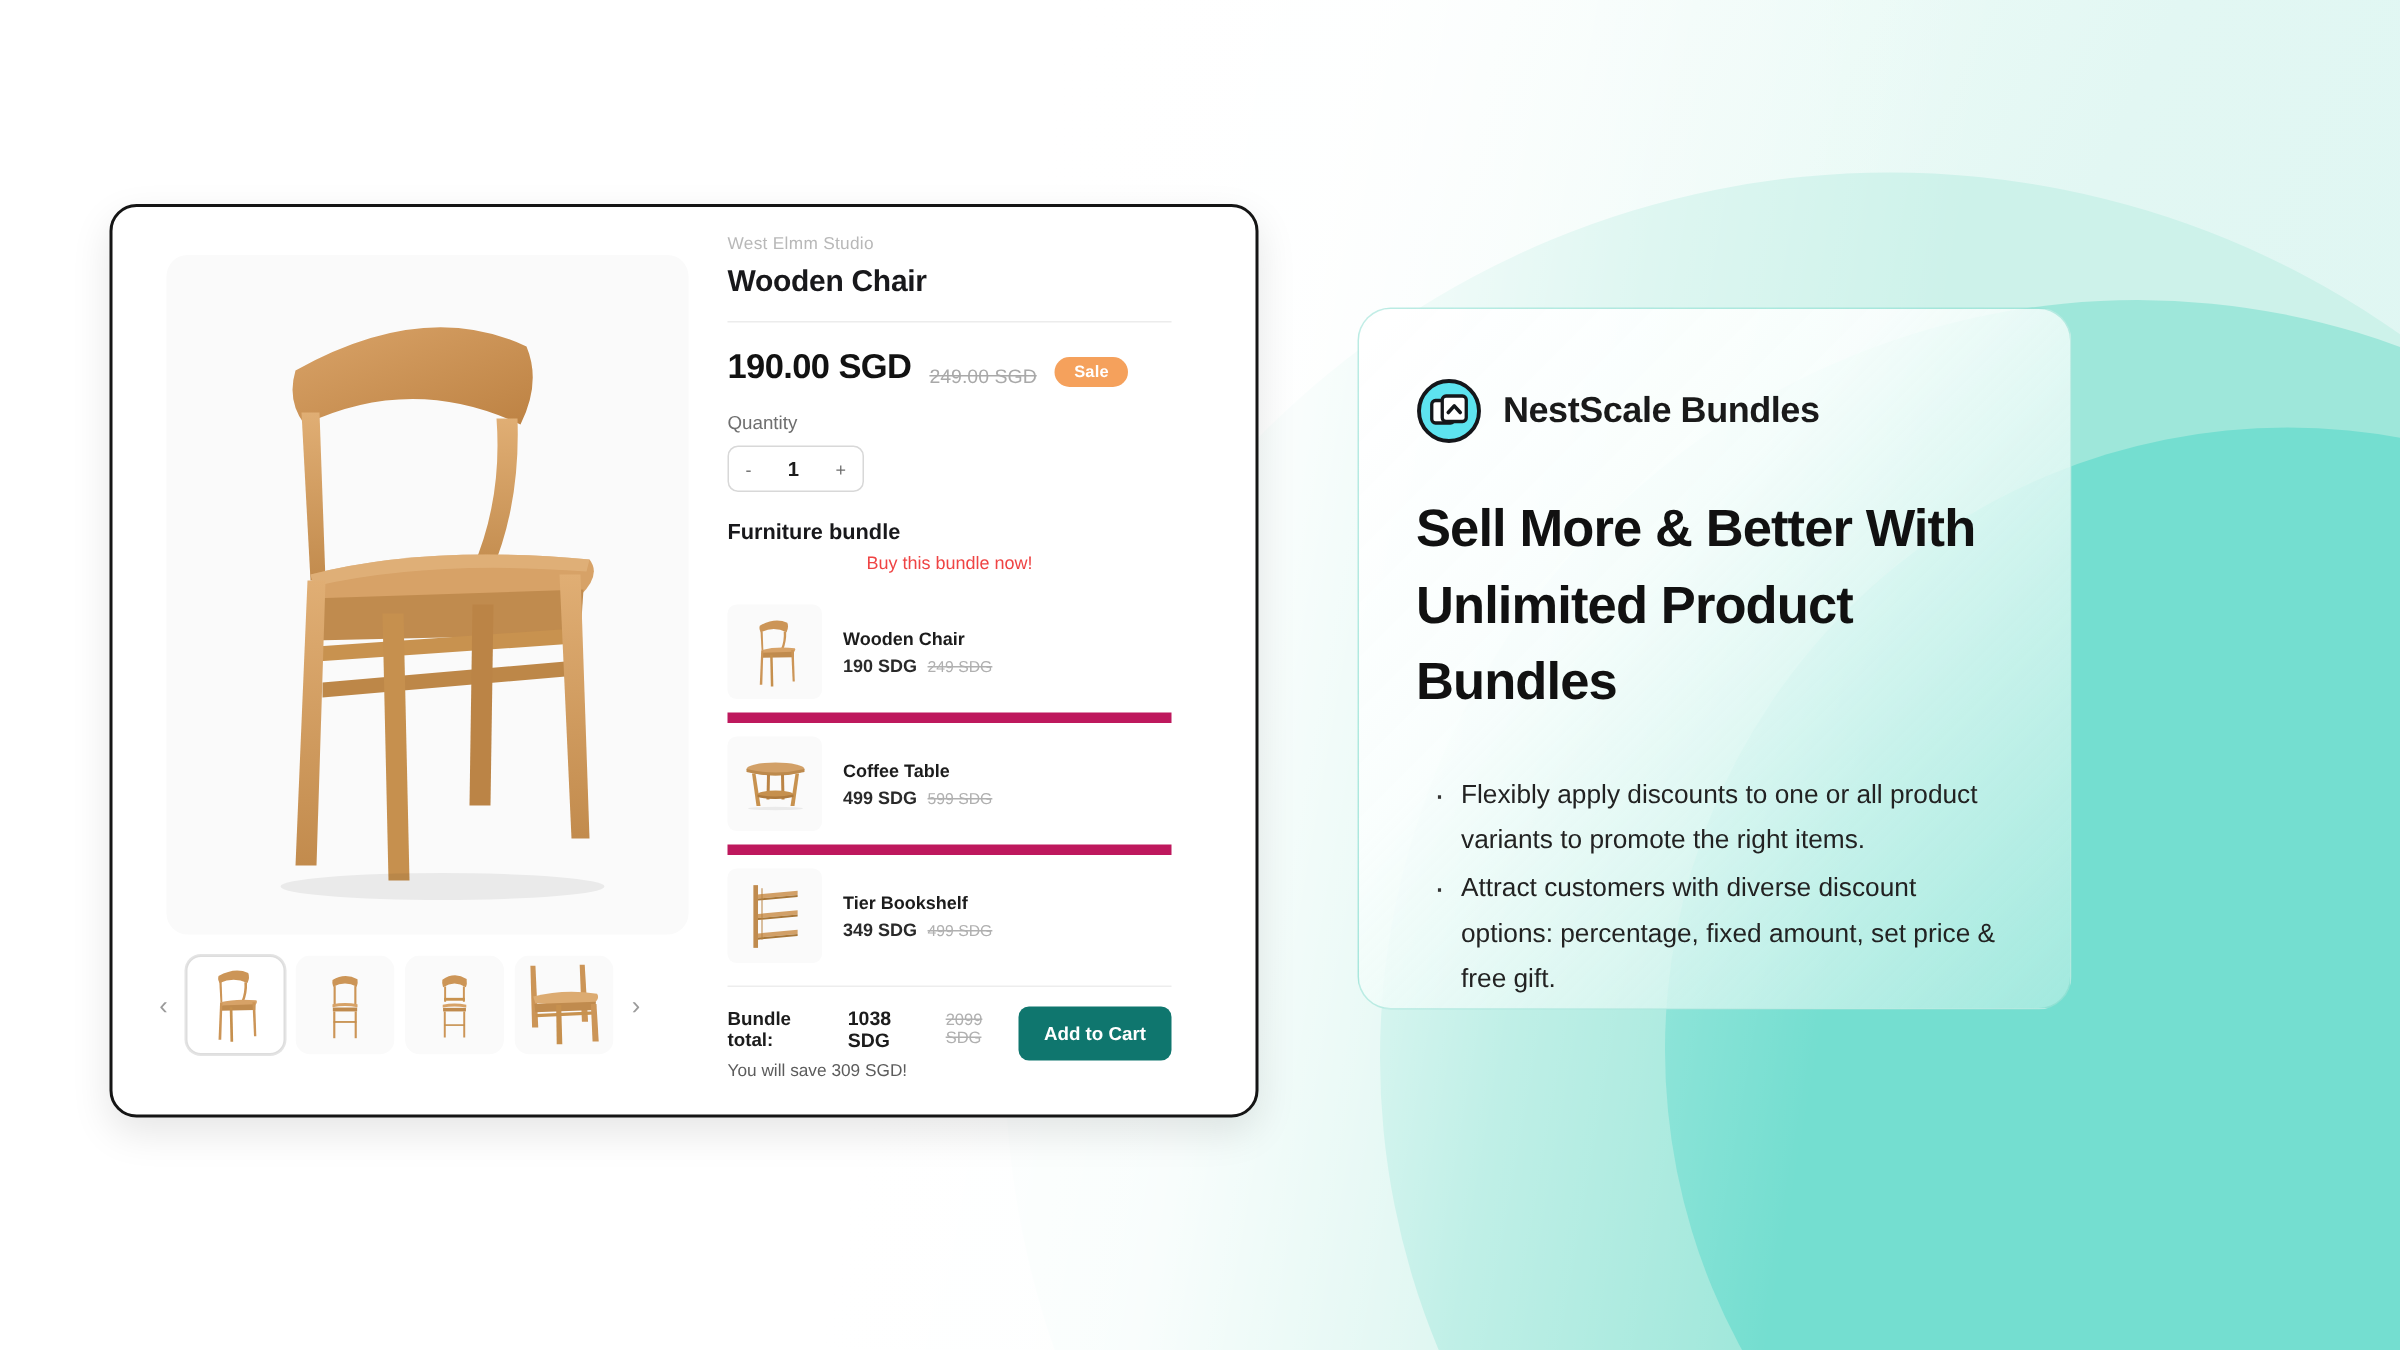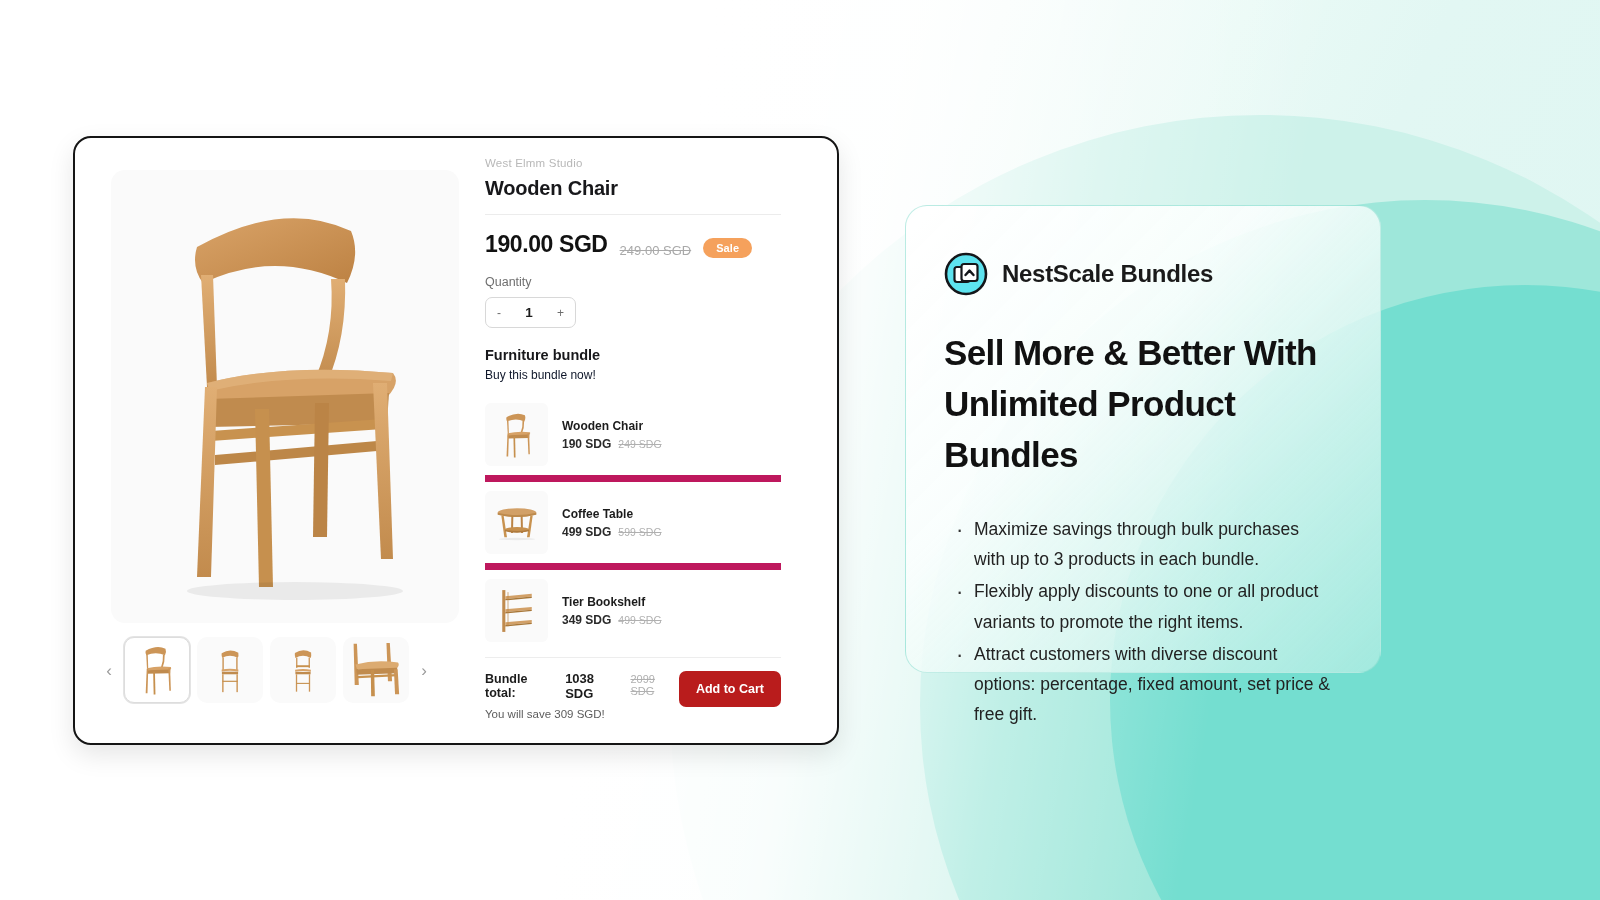--- a/index.html
+++ b/index.html
@@ -148,21 +148,21 @@
     margin-top: 8px;
     width: 91px; height: 31px;
     border: 1px solid #d8d8d8; border-radius: 7px;
     display: flex; align-items: center; justify-content: space-between;
     padding: 0 11px;
   }
   .qty-btn { font-size: 12px; color: #6d6d6d; cursor: pointer; user-select: none; }
   .qty-val { font-size: 13.5px; font-weight: 700; color: #1c1c1c; }
 
   .bundle-title { font-size: 14.5px; font-weight: 700; color: #18181b; margin-top: 19px; }
-  .bundle-cta  { font-size: 12px; color: #0f172a; margin-top: 5px; font-weight: 500; }
+  .bundle-cta  { font-size: 12px; color: #ef4444; margin-top: 5px; font-weight: 500; text-align: center; }
 
   .bundle-list { margin-top: 12px; }
   .bundle-item {
     display: flex; align-items: center; gap: 14px;
     padding: 9px 0;
     border-top: 7px solid #be185d;
   }
   .bundle-item:first-child { border-top: none; }
   .bi-thumb {
     width: 63px; height: 63px; flex: none;
@@ -179,21 +179,21 @@
     border-top: 1px solid #ededed;
     margin-top: 6px; padding-top: 13px;
     display: flex; align-items: flex-start; justify-content: flex-end;
   }
   .tot-line { display: flex; align-items: baseline; gap: 8px; }
   .tot-label { font-size: 12.5px; font-weight: 700; color: #1c1c1c; }
   .tot-new   { font-size: 13px; font-weight: 700; color: #1c1c1c; }
   .tot-old   { font-size: 11px; color: #b0b0b0; text-decoration: line-through; }
   .save-line { font-size: 11.5px; color: #5c5c5c; margin-top: 7px; }
   .atc-btn {
-    background: #b91c1c; color: #fff;
+    background: #0f766e; color: #fff;
     font-size: 12.5px; font-weight: 700;
     padding: 11px 17px; border-radius: 7px;
     border: none; cursor: pointer; white-space: nowrap;
     font-family: "Liberation Sans", sans-serif;
   }
 
   
   .promo-card {
     position: absolute;
     left: 905px; top: 205px;
@@ -460,19 +460,18 @@
         <rect x="10.5" y="15" width="15" height="15" rx="2.5" fill="#ffffff" stroke="#14161a" stroke-width="2.2"></rect>
         <rect x="17.5" y="12" width="16" height="17" rx="2.5" fill="#ffffff" stroke="#14161a" stroke-width="2.2"></rect>
         <path d="M21.5 23 L25.5 18.6 L29.5 23" fill="none" stroke="#14161a" stroke-width="2.4" stroke-linecap="round" stroke-linejoin="round"></path>
       </svg>
       <span class="brand-name">NestScale Bundles</span>
     </div>
 
     <h1 class="promo-head">Sell More &amp; Better With Unlimited Product Bundles</h1>
 
     <ul class="promo-bullets">
-      <li>Maximize savings through bulk purchases with up to 3 products in each bundle.</li>
       <li>Flexibly apply discounts to one or all product variants to promote the right items.</li>
       <li>Attract customers with diverse discount options: percentage, fixed amount, set price &amp; free gift.</li>
     </ul>
   </div>
 
 </div>
 
 </body></html>

